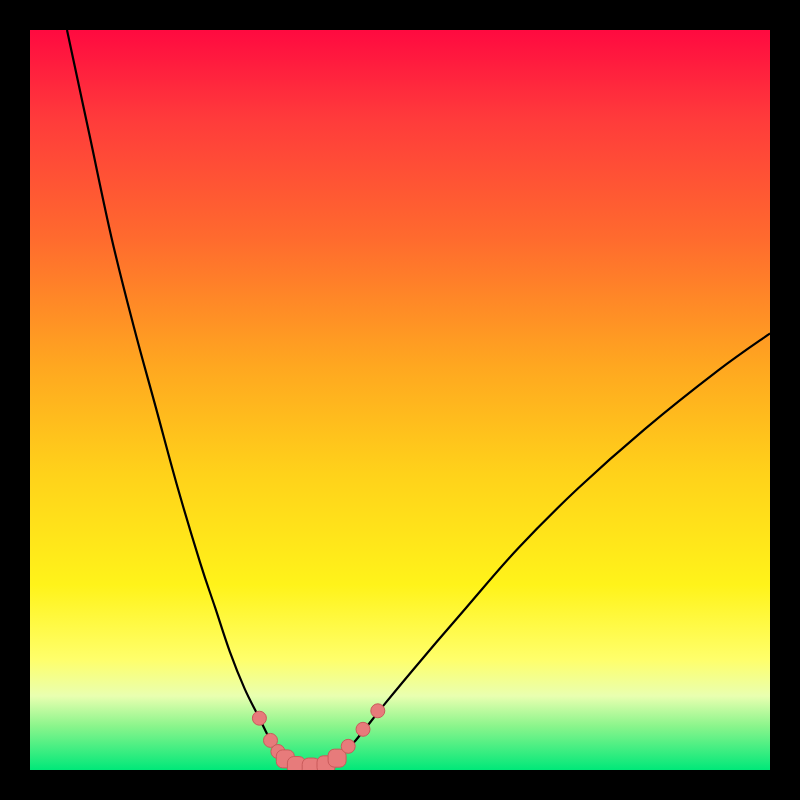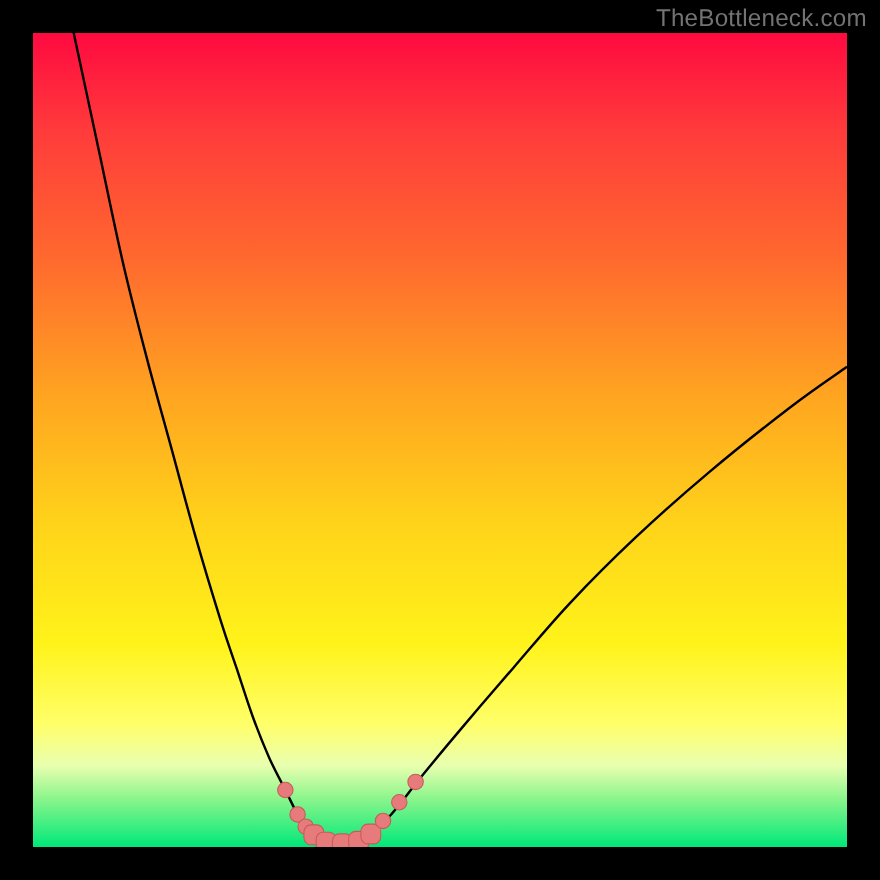--- a/index.html
+++ b/index.html
@@ -71,14 +71,13 @@
           <rect x="257.4" y="726.56" width="18" height="18" rx="6.3" fill="#e77b7b" stroke="#c95b5b" stroke-width="1"></rect>
           <rect x="272.2" y="728.04" width="18" height="18" rx="6.3" fill="#e77b7b" stroke="#c95b5b" stroke-width="1"></rect>
           <rect x="287" y="725.82" width="18" height="18" rx="6.3" fill="#e77b7b" stroke="#c95b5b" stroke-width="1"></rect>
           <rect x="298.09999999999997" y="719.16" width="18" height="18" rx="6.3" fill="#e77b7b" stroke="#c95b5b" stroke-width="1"></rect>
           <circle cx="318.2" cy="716.32" r="7" fill="#e77b7b" stroke="#c95b5b" stroke-width="1"></circle>
           <circle cx="333" cy="699.3" r="7" fill="#e77b7b" stroke="#c95b5b" stroke-width="1"></circle>
           <circle cx="347.79999999999995" cy="680.8" r="7" fill="#e77b7b" stroke="#c95b5b" stroke-width="1"></circle>
         </g>
     </svg>
   </div>
-  <div class="watermark">TheBottleneck.com</div>
 </div>
 
 </body></html>

